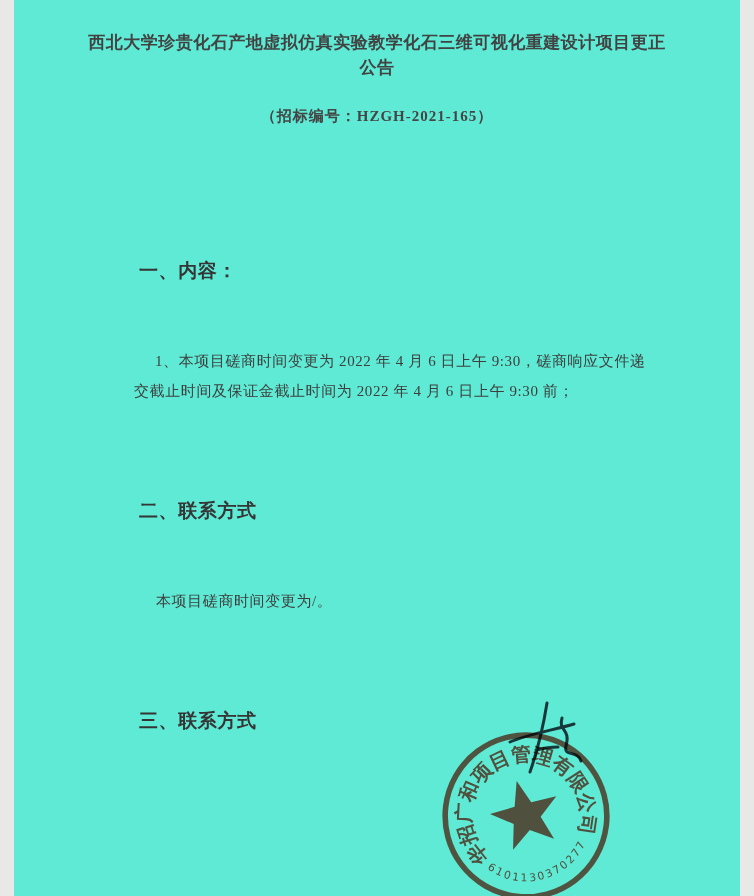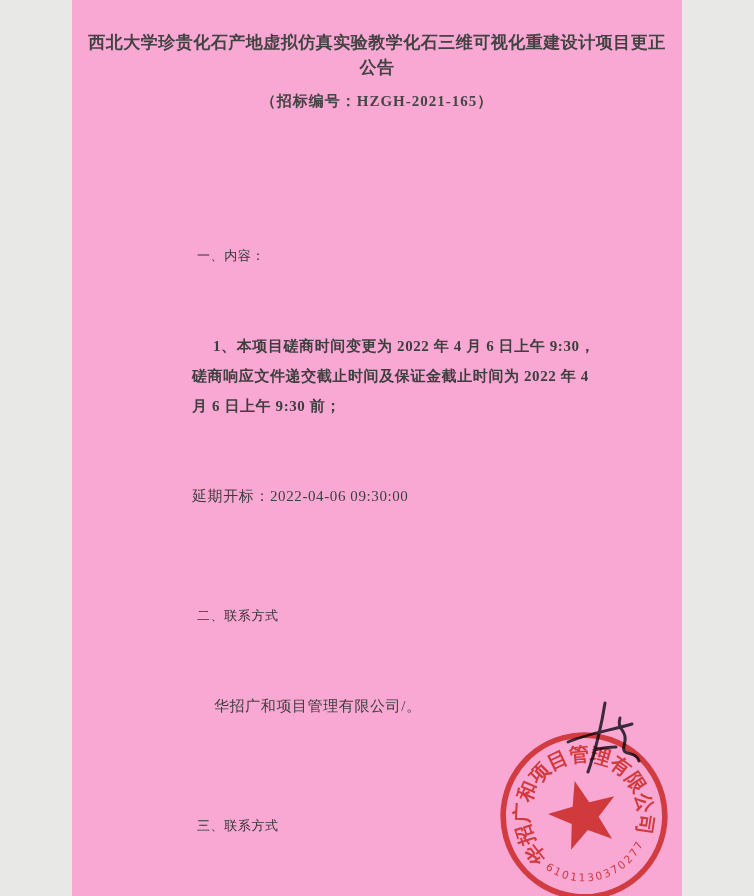--- a/index.html
+++ b/index.html
@@ -1,60 +1,60 @@
 <!DOCTYPE html>
 <html><head>
 <meta charset="utf-8">
 <style>
   * { margin: 0; padding: 0; box-sizing: border-box; }
   html, body { background: #e8e8e6; }
   .page {
     position: relative;
-    width: 610px;
+    width: 726px;
     height: 896px;
     margin: 0 auto;
-    background: #f9a8d4;
+    background: #5eead4;
     overflow: hidden;
     font-family: "Liberation Serif", "DejaVu Serif", serif;
     color: #3e3e3e;
   }
   .title {
     margin: 30px auto 0;
     width: 578px;
     text-align: center;
     font-size: 17px;
     font-weight: bold;
     line-height: 25px;
     letter-spacing: 0.5px;
     color: #424242;
   }
   .tender-no {
-    margin-top: 12px;
+    margin-top: 27px;
     text-align: center;
     font-size: 15px;
     font-weight: bold;
     letter-spacing: 1px;
     color: #454545;
   }
   .content {
     margin: 0 82px 0 120px;
     font-size: 15px;
     line-height: 30px;
     letter-spacing: 0.6px;
     white-space: pre-wrap;
   }
   .heading {
-    font-size: 13px;
-    font-weight: normal;
+    font-size: 19px;
+    font-weight: bold;
     color: #353535;
     margin-left: 5px;
     line-height: 30px;
   }
   .heading-first { margin-top: 40px; }
-  .p-indent { text-indent: 21px; font-weight: bold; }
+  .p-indent { text-indent: 21px; }
   .s-indent { margin-left: 22px; }
   .seal {
     position: absolute;
     left: 426px;
     top: 730px;
     width: 172px;
     height: 172px;
     transform: rotate(-15deg);
     opacity: 0.9;
     mix-blend-mode: multiply;
@@ -83,24 +83,23 @@
 
 <div class="page">
 
   <div class="title">西北大学珍贵化石产地虚拟仿真实验教学化石三维可视化重建设计项目更正公告</div>
   <div class="tender-no">（招标编号：HZGH-2021-165）</div>
 
   <div class="content">
 
     <div class="heading heading-first">一、内容：</div>
     <p class="p-indent">1、本项目磋商时间变更为 2022 年 4 月 6 日上午 9:30，磋商响应文件递交截止时间及保证金截止时间为 2022 年 4 月 6 日上午 9:30 前；</p>
-    <p>延期开标：2022-04-06 09:30:00</p>
 
     <div class="heading">二、联系方式</div>
-    <p class="s-indent">华招广和项目管理有限公司/。</p>
+    <p class="s-indent">本项目磋商时间变更为/。</p>
 
     <div class="heading">三、联系方式</div>
 
     
 
     
 
     
 
     

